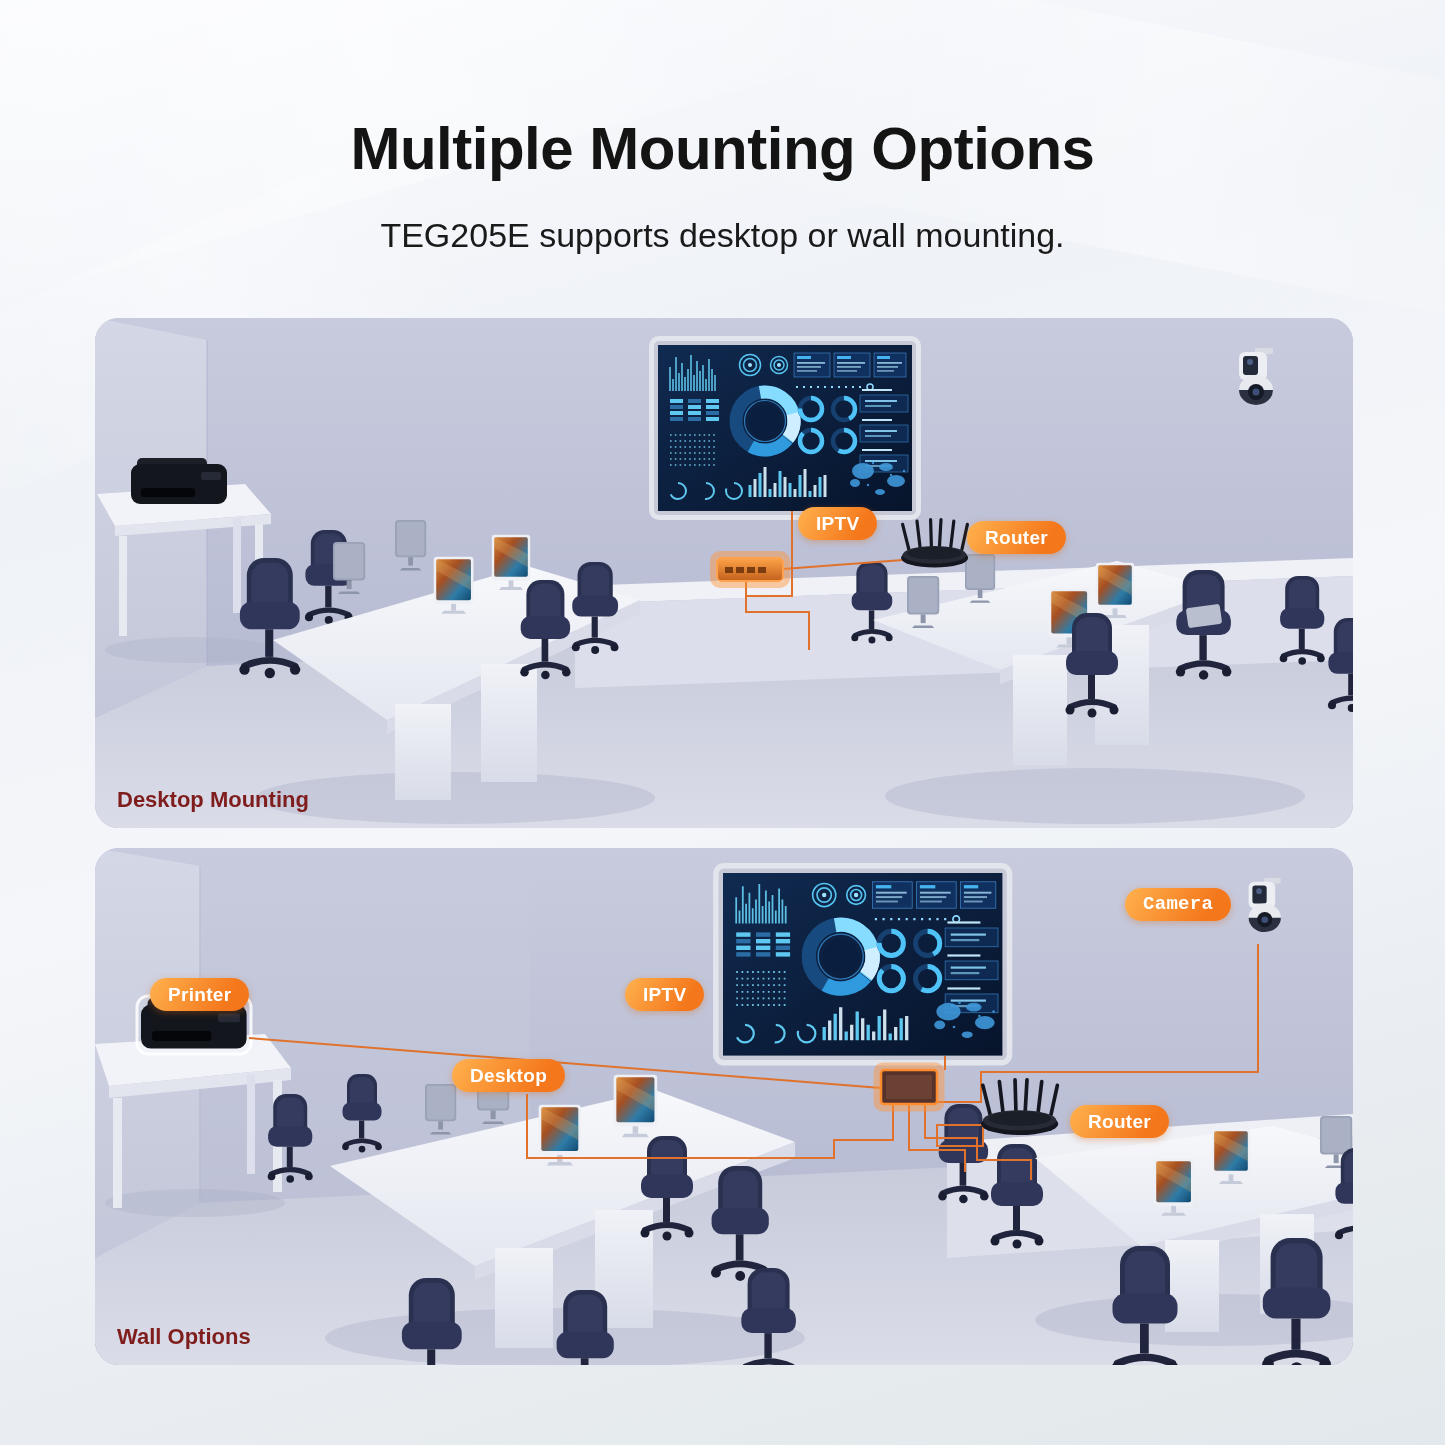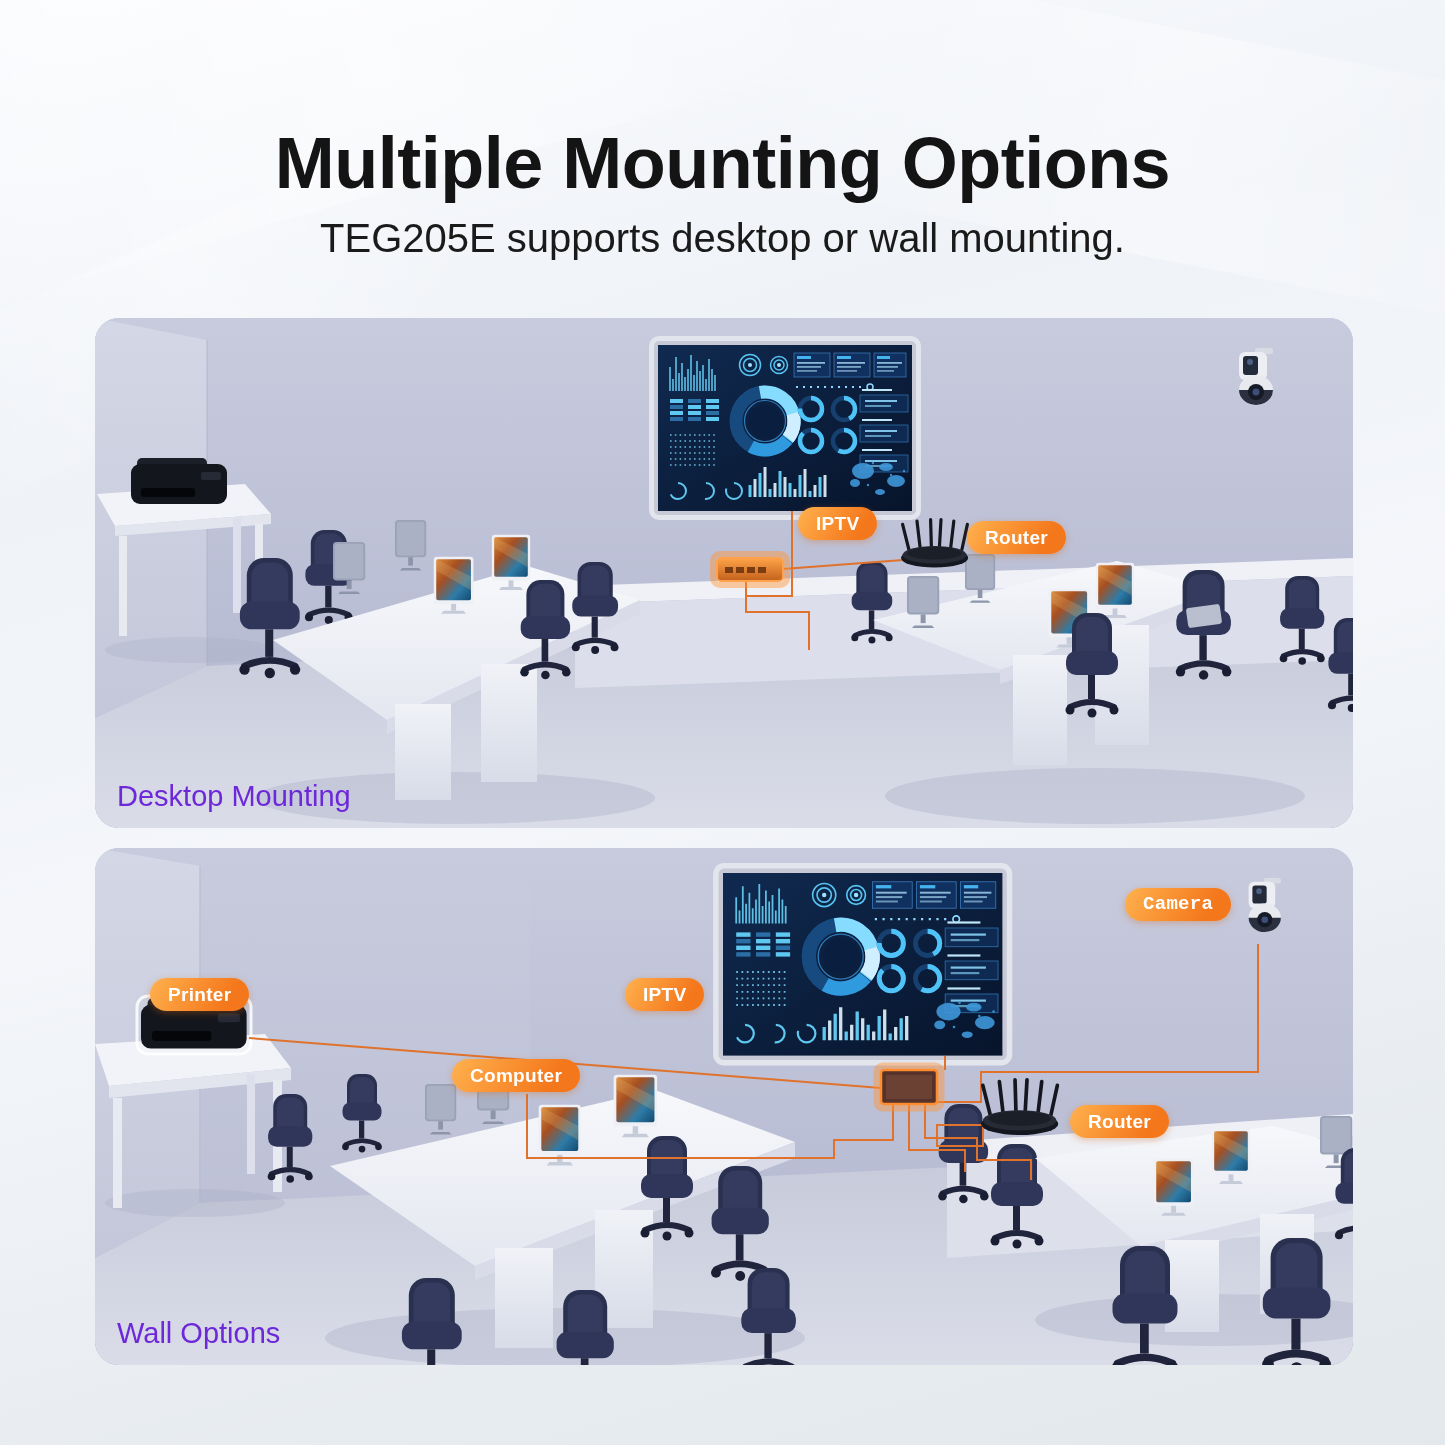--- a/index.html
+++ b/index.html
@@ -7,42 +7,42 @@
     width:1445px;height:1445px;position:relative;overflow:hidden;
     font-family:"Liberation Sans","DejaVu Sans",sans-serif;
     background:linear-gradient(165deg,#fbfcfe 0%,#eff2f7 28%,#f4f6fa 52%,#e9edf1 78%,#e2e8eb 100%);
   }
   .streak{position:absolute;background:linear-gradient(90deg,rgba(255,255,255,0),rgba(255,255,255,.8),rgba(255,255,255,0));pointer-events:none;}
   #s1{top:-90px;left:-120px;width:980px;height:280px;transform:rotate(-16deg);opacity:.55;}
   #s2{top:30px;right:-160px;width:860px;height:230px;transform:rotate(11deg);opacity:.5;}
   #s3{top:230px;left:-80px;width:560px;height:170px;transform:rotate(-24deg);opacity:.4;}
   .title{
     position:absolute;top:74px;left:0;width:100%;text-align:center;
-    font-size:72px;font-weight:800;color:#141414;letter-spacing:-.5px;
+    font-size:60px;font-weight:800;color:#141414;letter-spacing:-.5px;
   }
   .subtitle{
     position:absolute;top:216px;left:0;width:100%;text-align:center;
-    font-size:40px;font-weight:400;color:#1a1a1a;
+    font-size:34px;font-weight:400;color:#1a1a1a;
   }
   .panel{
     position:absolute;left:95px;width:1258px;border-radius:24px;overflow:hidden;
     background:#b9bed6;
   }
   #panel1{top:318px;height:510px;}
   #panel2{top:848px;height:517px;}
   svg.scene{position:absolute;left:0;top:0;width:100%;height:100%;display:block;}
   .pill{
     position:absolute;display:inline-block;
     background:linear-gradient(120deg,#ffb14e 0%,#f4771b 78%);
     color:#fff;font-weight:bold;font-size:19px;line-height:33px;
     padding:0 18px;border-radius:17px;letter-spacing:.3px;
     box-shadow:0 2px 7px rgba(214,104,18,.35);white-space:nowrap;
   }
   .caption{
-    position:absolute;left:22px;bottom:15px;font-size:29px;color:#6d28d9;
+    position:absolute;left:22px;bottom:15px;font-size:22px;color:#7f1d1d;font-weight:bold;
   }
   .defsvg{position:absolute;width:0;height:0;overflow:hidden;}
 </style>
 </head>
 <body>
 
 <svg class="defsvg" aria-hidden="true">
   <defs>
     <linearGradient id="wallg" x1="0" y1="0" x2="0" y2="1">
       <stop offset="0" stop-color="#c8cbdd"></stop>
@@ -423,17 +423,17 @@
       <rect x="791" y="227" width="46" height="24" fill="#6b4134"></rect>
     </g>
 
     <g>
       <use href="#sym-router" transform="translate(886,230) scale(0.92)"></use>
     </g>
   </svg>
 
   <span class="pill" style="left:55px;top:130px;">Printer</span>
   <span class="pill" style="left:530px;top:130px;">IPTV</span>
-  <span class="pill" style="left:357px;top:211px;">Computer</span>
+  <span class="pill" style="left:357px;top:211px;">Desktop</span>
   <span class="pill" style="left:1030px;top:40px;font-family:Liberation Mono, monospace;">Camera</span>
   <span class="pill" style="left:975px;top:257px;">Router</span>
   <div class="caption">Wall Options</div>
 </div>
 
 </body></html>

